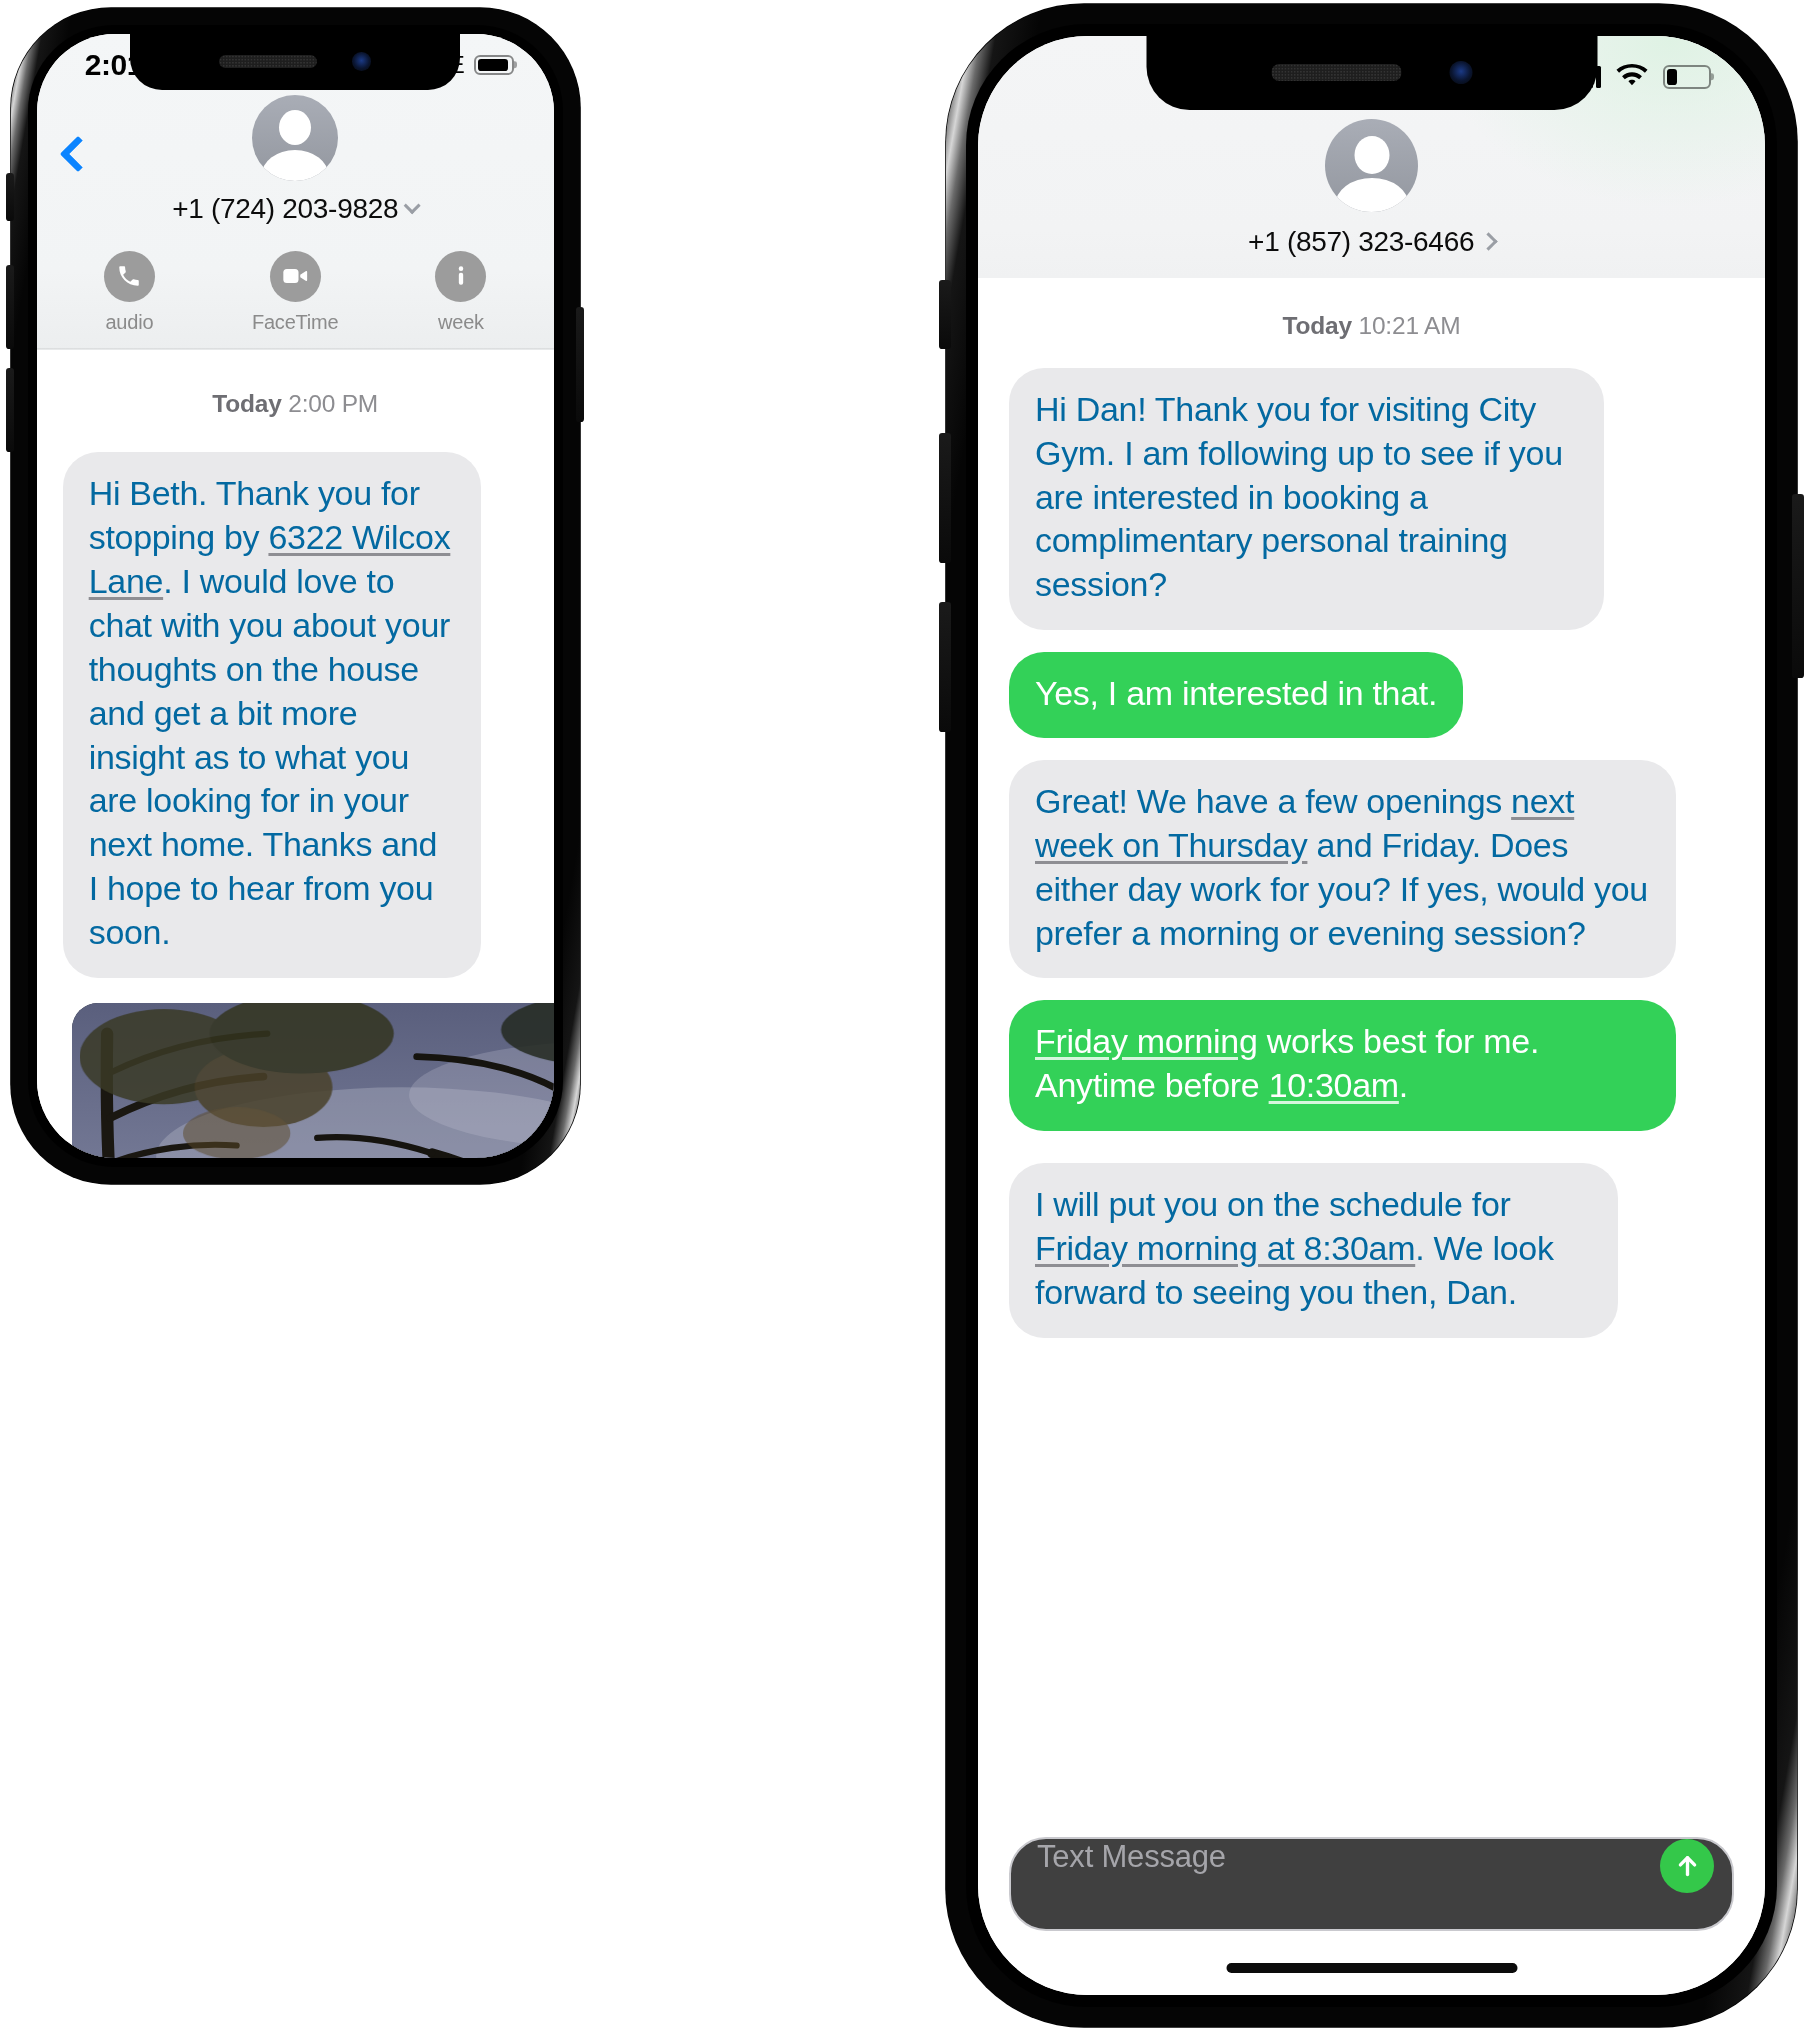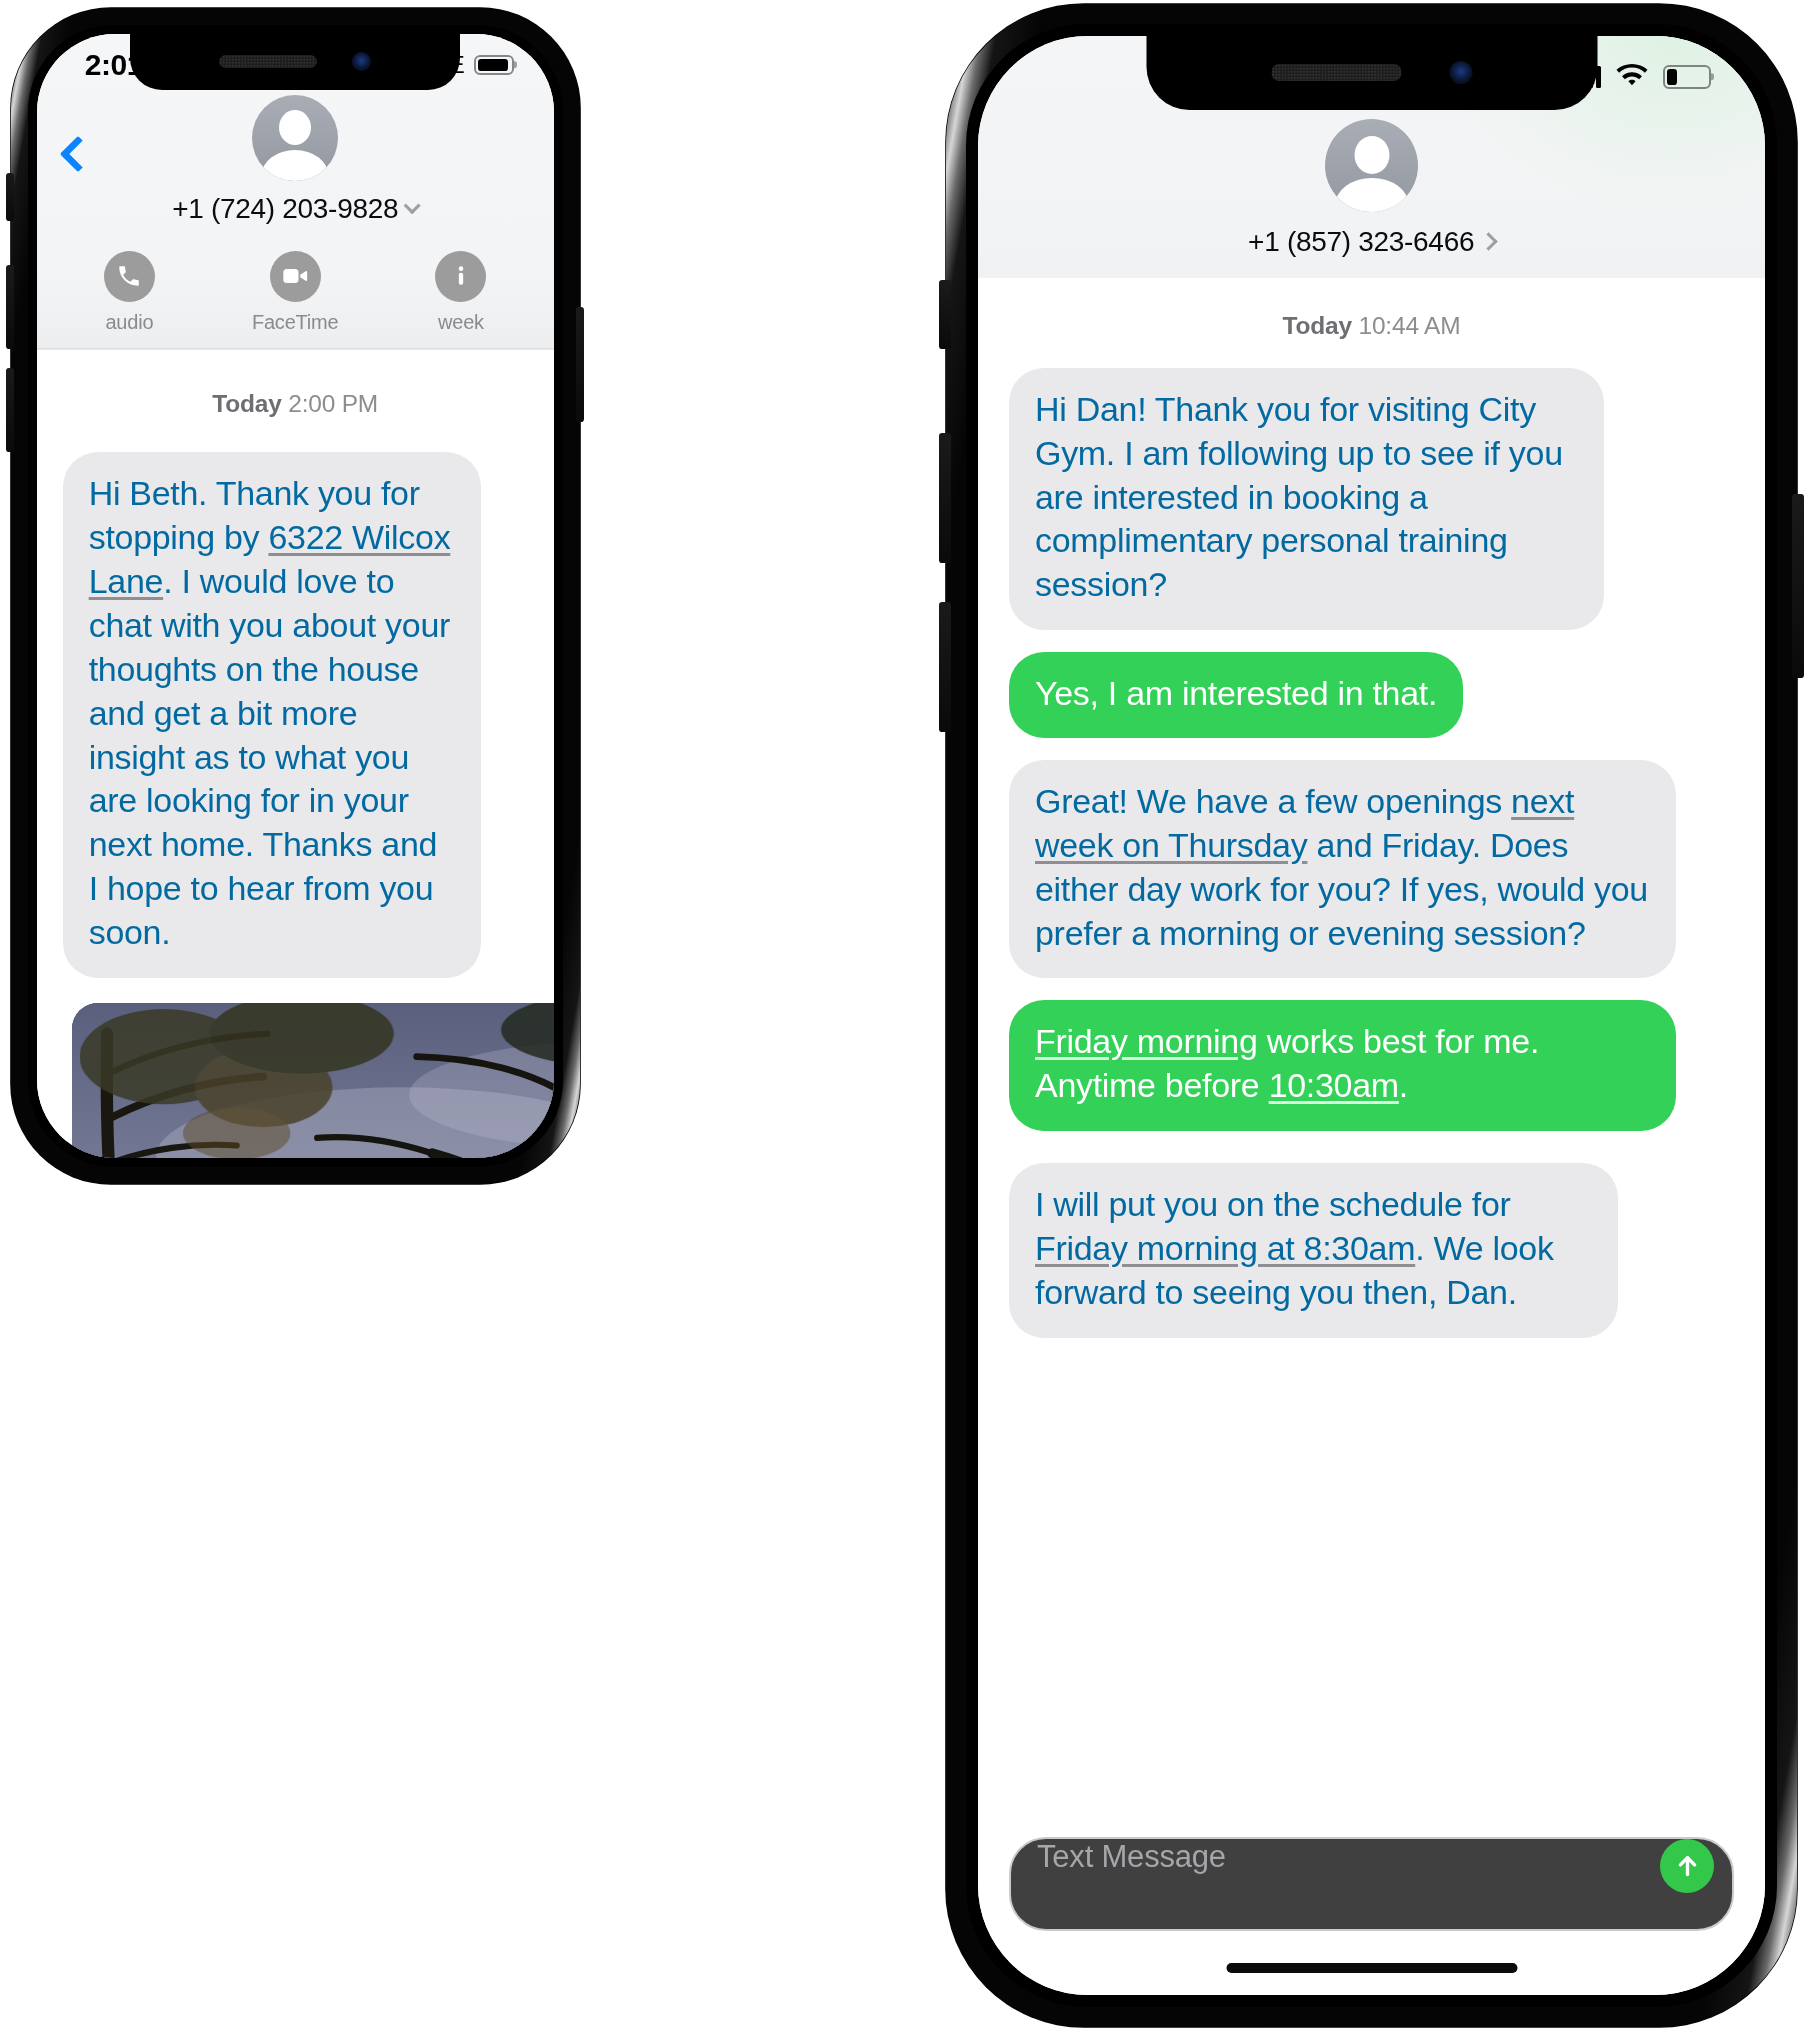--- a/index.html
+++ b/index.html
@@ -663,21 +663,21 @@
         <div class="contact-line" style="margin-top:14px; padding-bottom:20px;">
           <span>+1 (857) 323-6466</span>
           <span class="chev-r"></span>
         </div>
       </div>
     </div>
 
     <div class="convo">
       <div class="timestamp" style="padding:34px 0 28px;">
         <b>Today</b>
-        <span>10:44 AM</span>
+        <span>10:21 AM</span>
       </div>
 
       <div class="row in" style="padding:0 31px 21.5px;">
         <div class="bubble gray" style="max-width:82%;">
           <span>Hi Dan! Thank you for visiting City Gym. I am following up to see if you are interested in booking a complimentary personal training session?</span>
         </div>
       </div>
 
       <div class="row out" style="padding:0 31px 21.5px;">
         <div class="bubble green">

